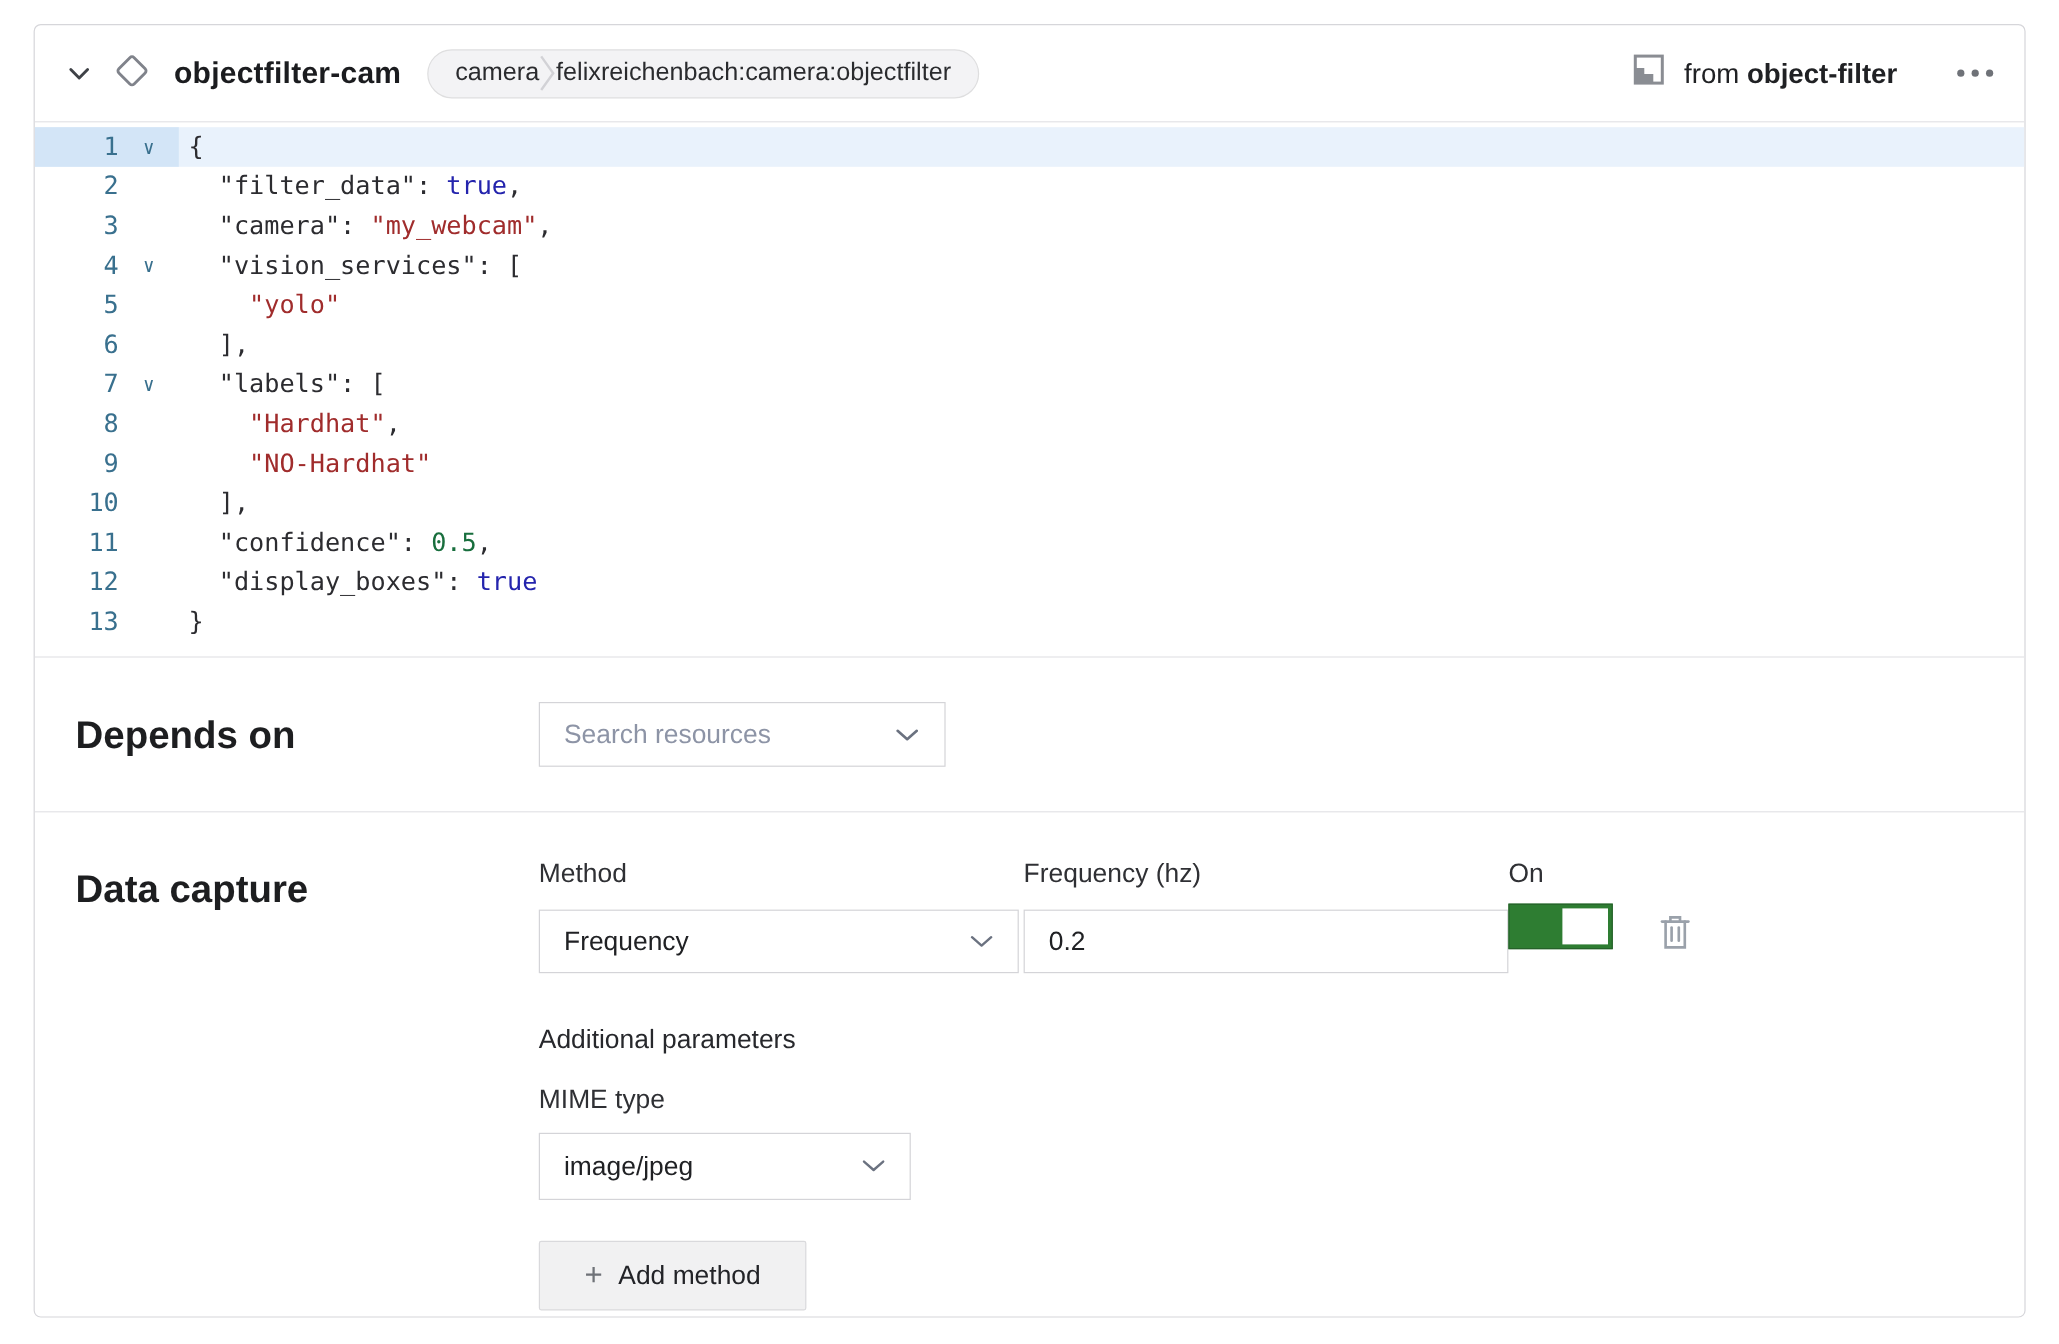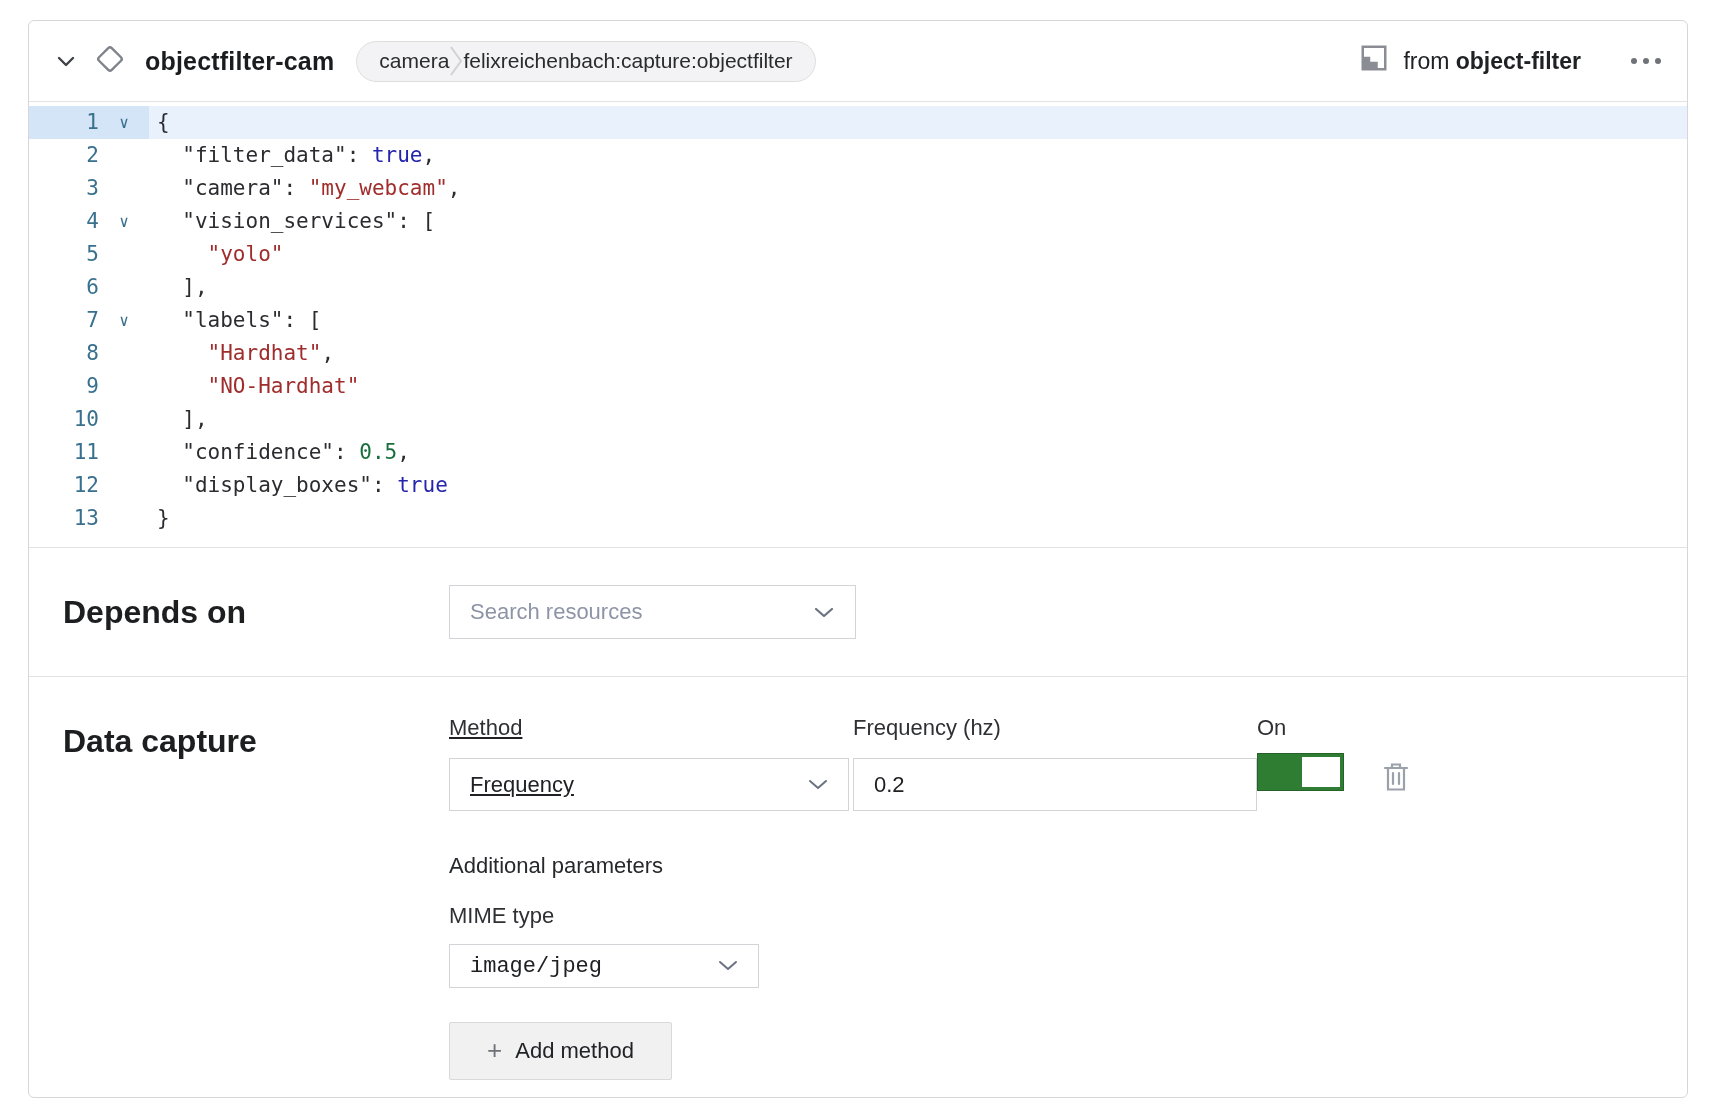--- a/index.html
+++ b/index.html
@@ -74,40 +74,40 @@
   .placeholder { color: #8d94a6; }
   .chev svg { display: block; }
 
   .section-capture {
     border-top: 1px solid #e3e3e6; padding: 38px 34px 0 34px;
     display: flex; align-items: flex-start; height: 436px;
   }
   .capture-main { flex: 1; }
   .field-label { font-size: 22px; color: #2f3034; margin-bottom: 17px; }
   .controls-row { display: flex; align-items: flex-start; }
-  .field-method { width: 400px; text-decoration: underline; }
+  .field-method { width: 400px; }
   .field-freq { width: 404px; margin-left: 4px; }
   .field-method .select-box, .field-freq .input-box { height: 53px; }
   .input-box input {
     border: none; outline: none; font-size: 22px; color: #202124; width: 100%;
     font-family: "Liberation Sans", sans-serif; background: transparent; padding: 0;
   }
   .toggle-group { }
   .toggle {
     width: 87px; height: 38px; border: 1px solid #26612a; position: relative; cursor: pointer;
   }
   .toggle .knob {
     position: absolute; top: 3px; right: 3px; width: 38px; height: 30px; background: #fff;
   }
   .trash { margin-left: 38px; margin-top: 46px; cursor: pointer; }
   .trash svg { display: block; }
 
   .additional-label { margin-top: 42px; font-size: 22px; color: #27282c; }
   .mime-label { margin-top: 24px; font-size: 22px; color: #2f3034; }
-  .mime-select { margin-top: 15px; width: 310px; height: 44px; font-family: Liberation Mono, monospace; }
+  .mime-select { margin-top: 15px; width: 310px; height: 56px; }
 
   .add-method-btn {
     margin-top: 34px; width: 223px; height: 58px;
     background: #f1f1f2; border: 1px solid #d9d9dc; border-radius: 2px;
     display: flex; align-items: center; justify-content: center; gap: 13px;
     font-size: 22px; color: #222327; cursor: pointer;
     font-family: "Liberation Sans", sans-serif;
   }
   .plus-glyph { color: #6f7278; font-size: 26px; line-height: 1; margin-top: -2px; }
 
@@ -131,21 +131,21 @@
     </span>
     <span class="card-title">objectfilter-cam</span>
 
     <span class="pill">
       <span>camera</span>
       <span class="pill-sep">
         <svg width="14" height="36" viewBox="0 0 14 36">
             <polyline points="2,4 12,18 2,32" fill="none" stroke="#d2d2d6" stroke-width="2"></polyline>
           </svg>
       </span>
-      <span>felixreichenbach:capture:objectfilter</span>
+      <span>felixreichenbach:camera:objectfilter</span>
     </span>
 
     <span class="header-spacer"></span>
 
     <span class="from-wrap">
       <span>
         <svg width="30" height="30" viewBox="0 0 24 24">
           <rect x="3" y="3" width="18" height="18" fill="none" stroke="#8a8d93" stroke-width="2"></rect>
           <polygon points="3,11 9,11 9,15 15,15 15,21 3,21" fill="#8a8d93"></polygon>
         </svg>
@@ -174,21 +174,21 @@
       <div class="code-row"><span class="gutter"><span class="gutter-num">8</span><span class="gutter-fold"></span></span><span class="code-text"><span style="color: rgb(44, 44, 48);">    </span><span style="color: rgb(160, 44, 44);">"Hardhat"</span><span style="color: rgb(44, 44, 48);">,</span></span></div>
       <div class="code-row"><span class="gutter"><span class="gutter-num">9</span><span class="gutter-fold"></span></span><span class="code-text"><span style="color: rgb(44, 44, 48);">    </span><span style="color: rgb(160, 44, 44);">"NO-Hardhat"</span></span></div>
       <div class="code-row"><span class="gutter"><span class="gutter-num">10</span><span class="gutter-fold"></span></span><span class="code-text"><span style="color: rgb(44, 44, 48);">  ],</span></span></div>
       <div class="code-row"><span class="gutter"><span class="gutter-num">11</span><span class="gutter-fold"></span></span><span class="code-text"><span style="color: rgb(44, 44, 48);">  "confidence": </span><span style="color: rgb(24, 110, 61);">0.5</span><span style="color: rgb(44, 44, 48);">,</span></span></div>
       <div class="code-row"><span class="gutter"><span class="gutter-num">12</span><span class="gutter-fold"></span></span><span class="code-text"><span style="color: rgb(44, 44, 48);">  "display_boxes": </span><span style="color: rgb(36, 36, 173);">true</span></span></div>
       <div class="code-row"><span class="gutter"><span class="gutter-num">13</span><span class="gutter-fold"></span></span><span class="code-text"><span style="color: rgb(44, 44, 48);">}</span></span></div>
     </div>
 
   <div class="row-depends">
     <div class="heading-col section-heading">Depends on</div>
-    <div class="select-box" style="width:407px;">
+    <div class="select-box" style="width:339px;">
       <span class="placeholder">Search resources</span>
       <span class="chev">
         <svg width="22" height="13" viewBox="0 0 22 13">
             <polyline points="3,3 11,10 19,3" fill="none" stroke="#6b7280" stroke-width="2.2" stroke-linecap="round" stroke-linejoin="round"></polyline>
           </svg>
       </span>
     </div>
   </div>
 
   <div class="section-capture">

